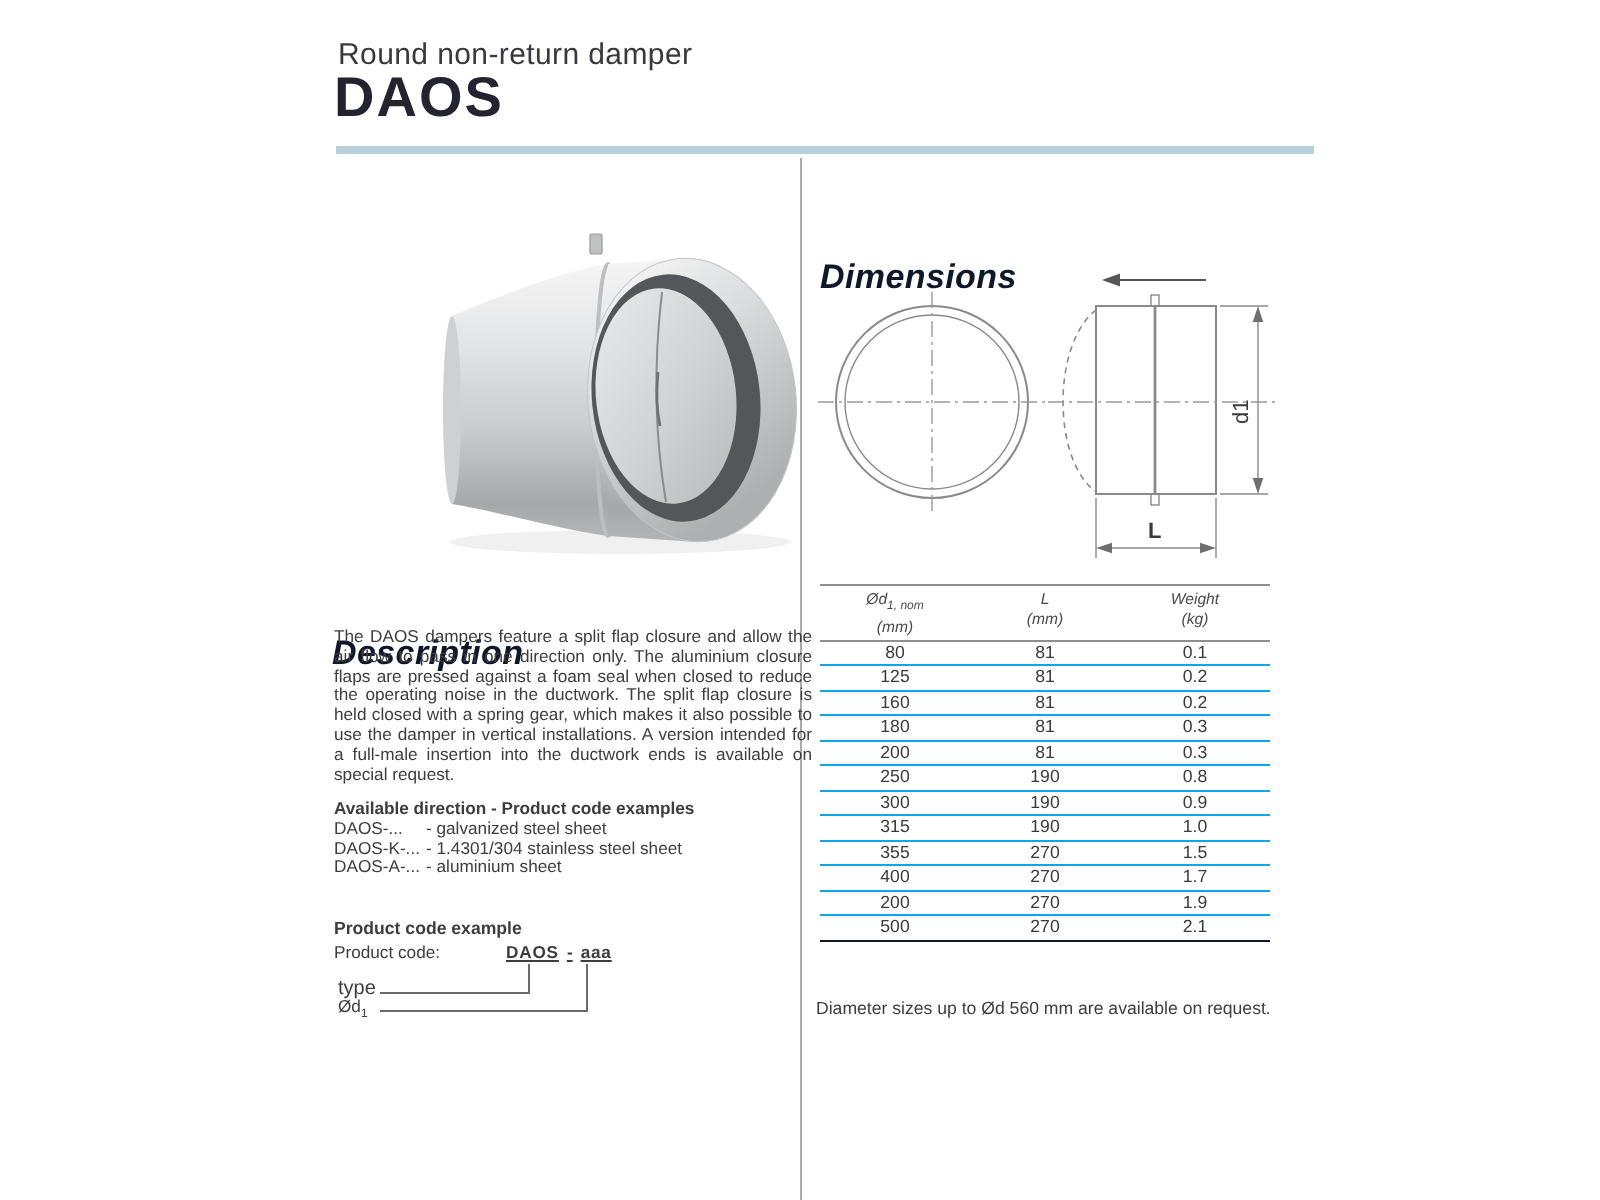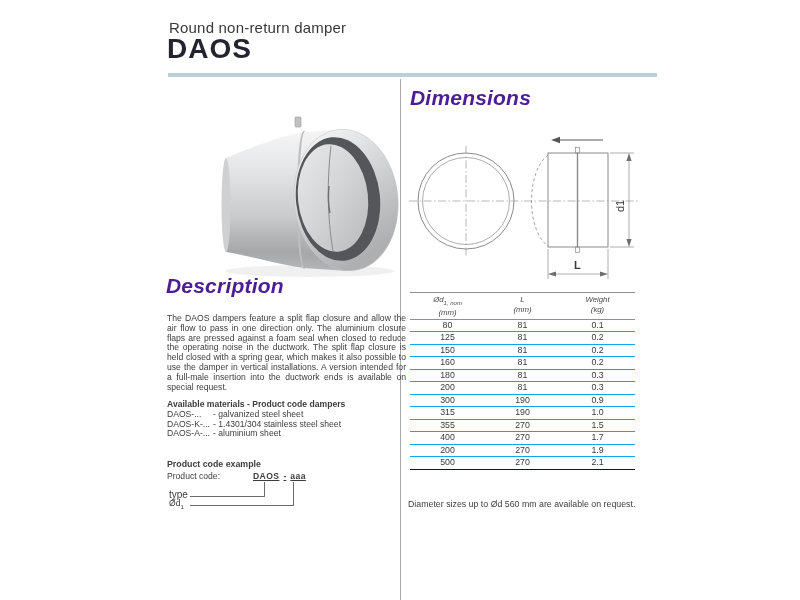--- a/index.html
+++ b/index.html
@@ -7,21 +7,21 @@
         font-family:"Liberation Sans",sans-serif;color:#3d3d3d;border-radius:32px;}
   .abs{position:absolute;}
 
   
   .subtitle{left:169px;top:19px;font-size:15px;color:#38383f;letter-spacing:.2px;}
   .main-title{left:167px;top:33px;font-size:28px;font-weight:800;color:#23242e;letter-spacing:1px;}
   .blue-rule{left:168px;top:73px;width:489px;height:4px;background:#b9cfda;}
   .v-divider{left:400px;top:79px;width:1px;height:521px;background:#ababab;}
 
   
-  .sec-head{font-size:21px;font-weight:bold;font-style:italic;color:#4c1d95;letter-spacing:.2px;}
+  .sec-head{font-size:17px;font-weight:bold;font-style:italic;color:#0f172a;letter-spacing:.2px;margin-top:43px;}
   .dim-head{left:410px;top:86px;}
   .desc-head{left:166px;top:274px;}
 
   
   .desc-para{left:167px;top:314px;width:239px;font-size:8.6px;line-height:9.8px;
              text-align:justify;color:#3d3d3d;}
 
   
   .materials{left:167px;top:400px;width:239px;font-size:8.6px;line-height:9.4px;}
   .materials .mat-head{font-weight:bold;margin-bottom:1px;}
@@ -96,21 +96,21 @@
     <ellipse cx="338" cy="199" rx="42" ry="62" transform="rotate(-6 338 199)" fill="#55565a"></ellipse>
     <ellipse cx="333" cy="198" rx="35" ry="54" transform="rotate(-6 333 198)" fill="url(#gFace)"></ellipse>
     <path d="M331,146 C327,180 327,216 333,251" fill="none" stroke="#8b8c8e" stroke-width="1"></path>
     <path d="M329,186 C328,196 328,204 330,213" fill="none" stroke="#6f7073" stroke-width="1.4"></path>
   </svg>
 
   <div class="abs sec-head desc-head">Description</div>
   <div class="abs desc-para">The DAOS dampers feature a split flap closure and allow the air flow to pass in one direction only. The aluminium closure flaps are pressed against a foam seal when closed to reduce the operating noise in the ductwork. The split flap closure is held closed with a spring gear, which makes it also possible to use the damper in vertical installations. A version intended for a full-male insertion into the ductwork ends is available on special request.</div>
 
   <div class="abs materials">
-    <div class="mat-head">Available materials - Product code dampers</div>
+    <div class="mat-head">Available direction - Product code examples</div>
     <div>
         <div class="mat-row">
           <span class="mat-code">DAOS-...</span>
           <span>- galvanized steel sheet</span>
         </div>
         <div class="mat-row">
           <span class="mat-code">DAOS-K-...</span>
           <span>- 1.4301/304 stainless steel sheet</span>
         </div>
         <div class="mat-row">
@@ -194,38 +194,38 @@
             <td>80</td>
             <td>81</td>
             <td>0.1</td>
           </tr>
           <tr>
             <td>125</td>
             <td>81</td>
             <td>0.2</td>
           </tr>
           <tr>
-            <td>150</td>
+            <td>160</td>
             <td>81</td>
             <td>0.2</td>
           </tr>
           <tr>
-            <td>160</td>
-            <td>81</td>
-            <td>0.2</td>
-          </tr>
-          <tr>
             <td>180</td>
             <td>81</td>
             <td>0.3</td>
           </tr>
           <tr>
             <td>200</td>
             <td>81</td>
             <td>0.3</td>
+          </tr>
+          <tr>
+            <td>250</td>
+            <td>190</td>
+            <td>0.8</td>
           </tr>
           <tr>
             <td>300</td>
             <td>190</td>
             <td>0.9</td>
           </tr>
           <tr>
             <td>315</td>
             <td>190</td>
             <td>1.0</td>

